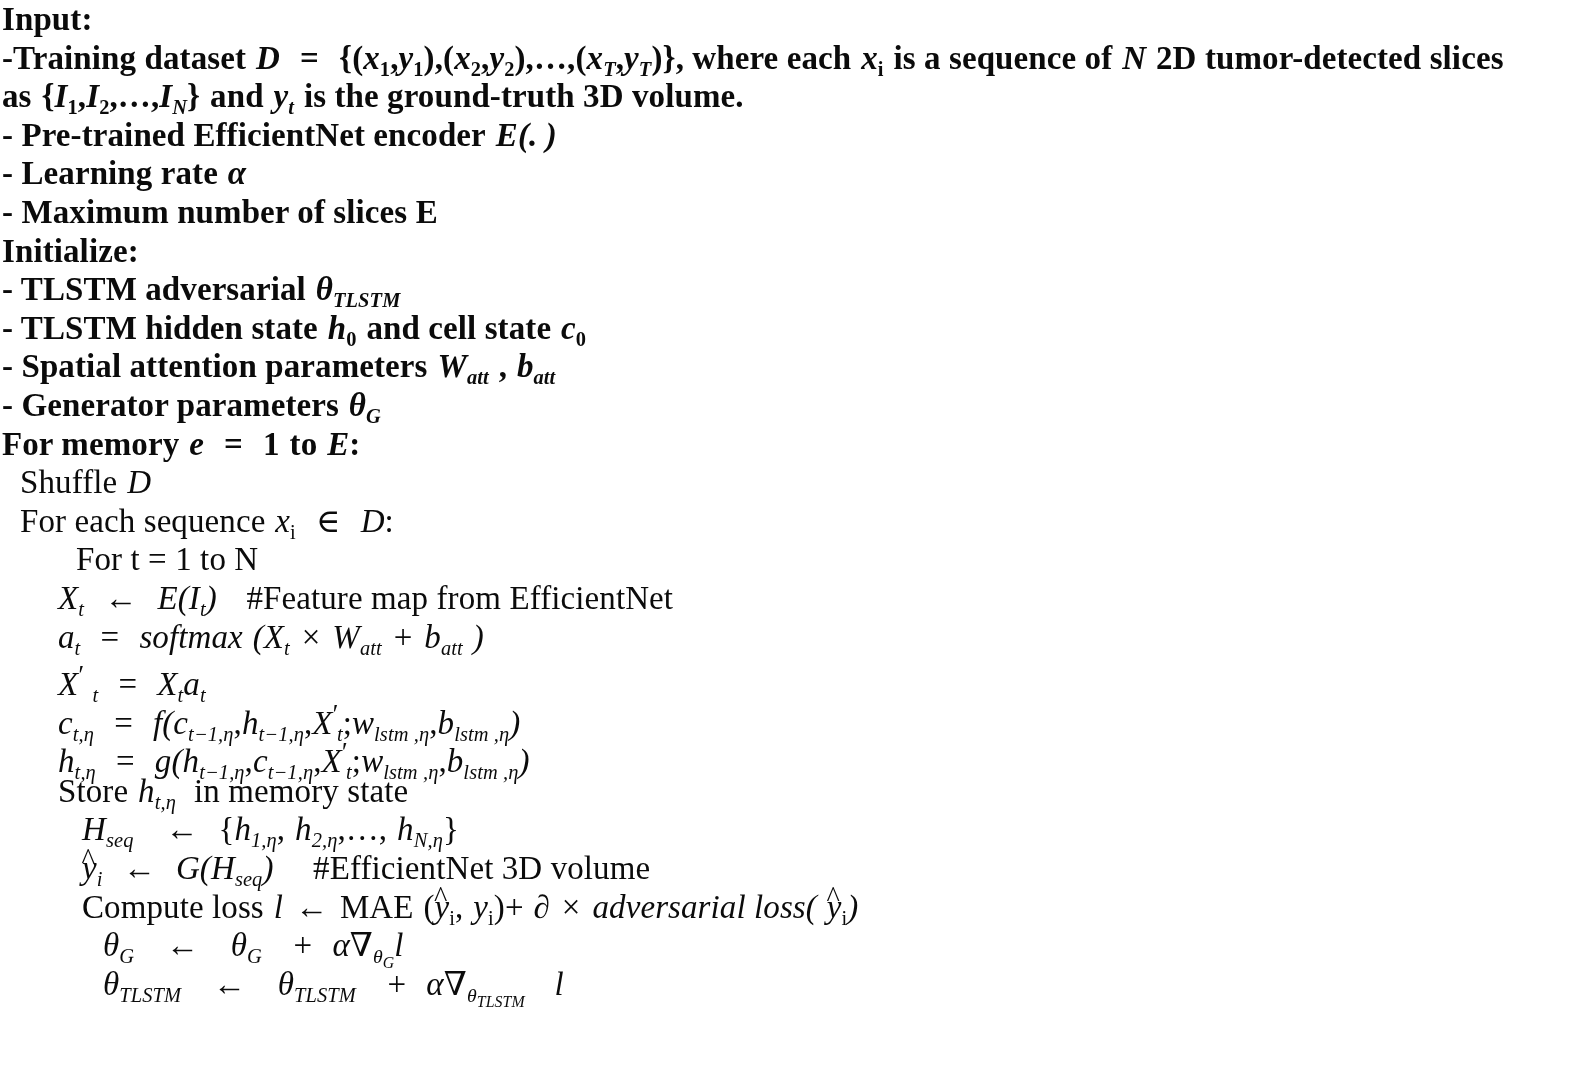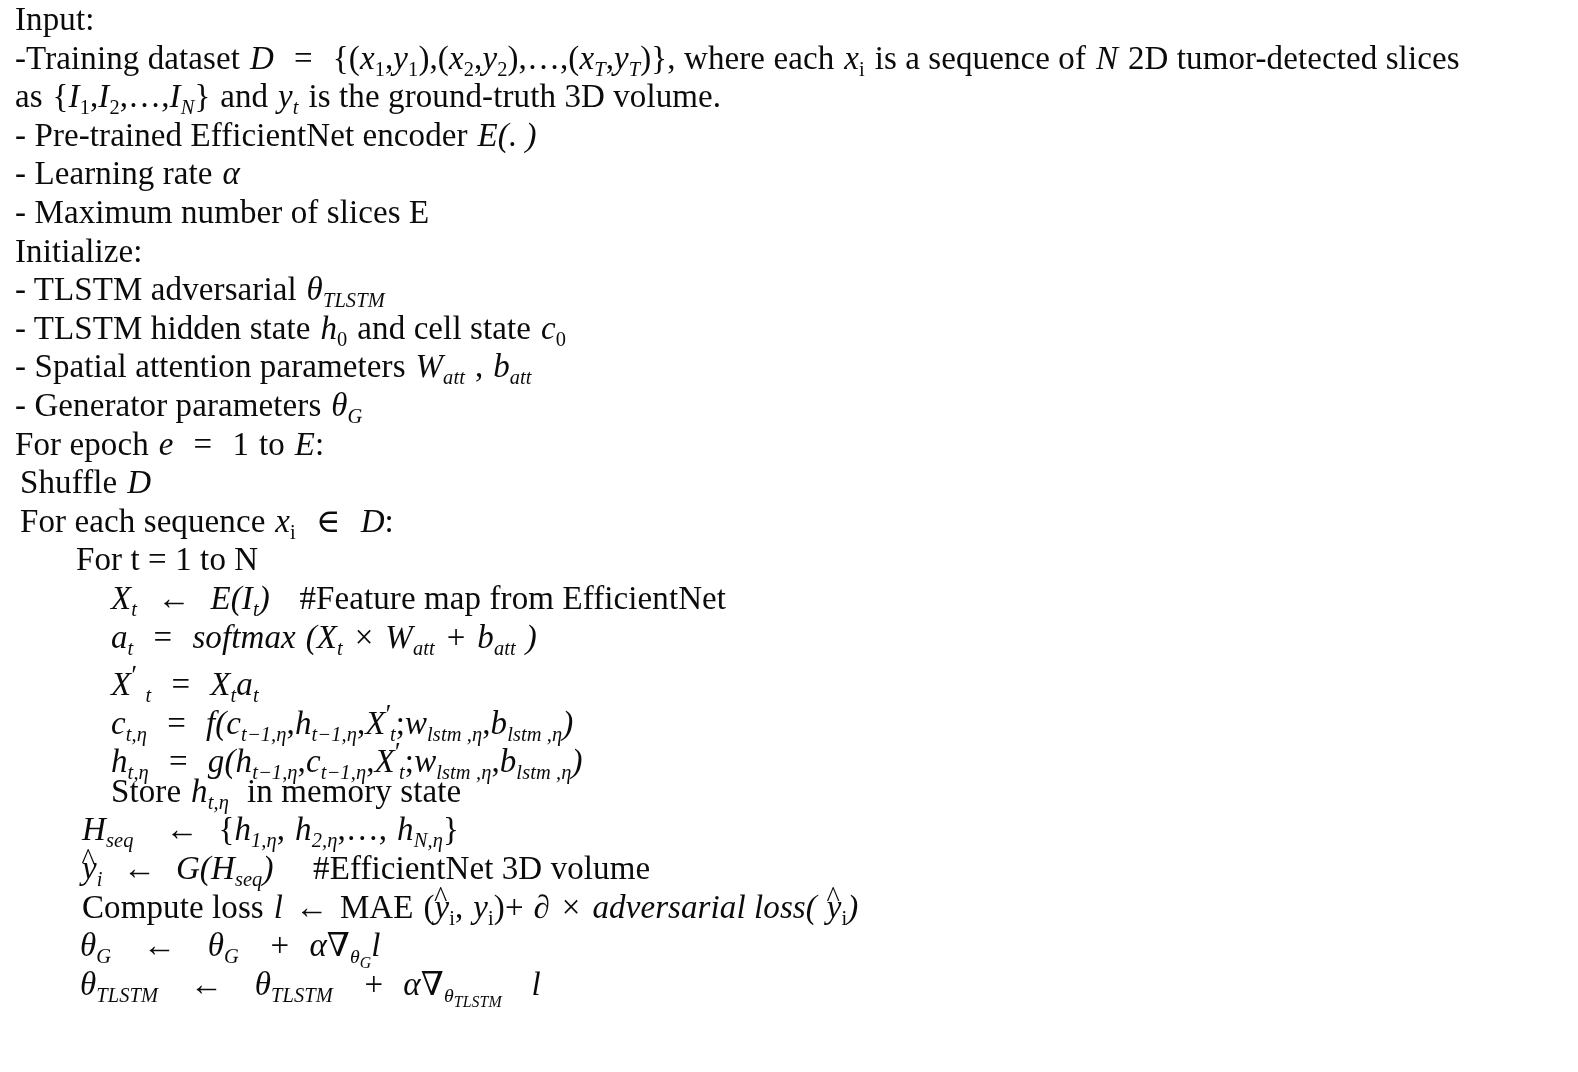--- a/index.html
+++ b/index.html
@@ -16,26 +16,26 @@
   }
   .line{
     position:relative;
     height:38.6px;
     line-height:38.6px;
     font-size:33px;
     white-space:nowrap;
     letter-spacing:0.1px;
   }
   
-  .i0{padding-left:15px;}
+  .i0{padding-left:2px;font-weight:bold;}
   .i1{padding-left:20px;}
   .i2{padding-left:76px;}
-  .i3{padding-left:111px;}
+  .i3{padding-left:58px;}
   .i4{padding-left:82px;}
-  .i6{padding-left:80px;}
+  .i6{padding-left:103px;}
 
   .mi{font-style:italic;}
   .op{font-style:normal;padding:0 2px;}
   .rm{font-style:normal;}
 
   sub{
     font-size:0.62em;
     line-height:0;
     vertical-align:-0.32em;
     font-style:italic;
@@ -102,21 +102,21 @@
 
   <div class="line i0">
     <span>- Spatial attention parameters</span><span class="sp"></span><span class="mi">W</span><sub>att</sub><span class="sp"></span><span class="rm">,</span><span class="sp"></span><span class="mi">b</span><sub>att</sub>
   </div>
 
   <div class="line i0">
     <span>- Generator parameters</span><span class="sp"></span><span class="mi">θ</span><sub>G</sub>
   </div>
 
   <div class="line i0">
-    <span>For epoch</span><span class="sp"></span><span class="mi">e</span><span class="sp2"></span><span class="op">=</span><span class="sp2"></span><span class="rm">1</span><span class="sp"></span><span>to</span><span class="sp"></span><span class="mi">E</span><span class="rm">:</span>
+    <span>For memory</span><span class="sp"></span><span class="mi">e</span><span class="sp2"></span><span class="op">=</span><span class="sp2"></span><span class="rm">1</span><span class="sp"></span><span>to</span><span class="sp"></span><span class="mi">E</span><span class="rm">:</span>
   </div>
 
   <div class="line i1">
     <span>Shuffle</span><span class="sp"></span><span class="mi">D</span>
   </div>
 
   <div class="line i1">
     <span>For each sequence</span><span class="sp"></span><span class="mi">x</span><sub class="rmsub">i</sub><span class="sp2"></span><span class="op">∈</span><span class="sp2"></span><span class="mi">D</span><span class="rm">:</span>
   </div>
 

